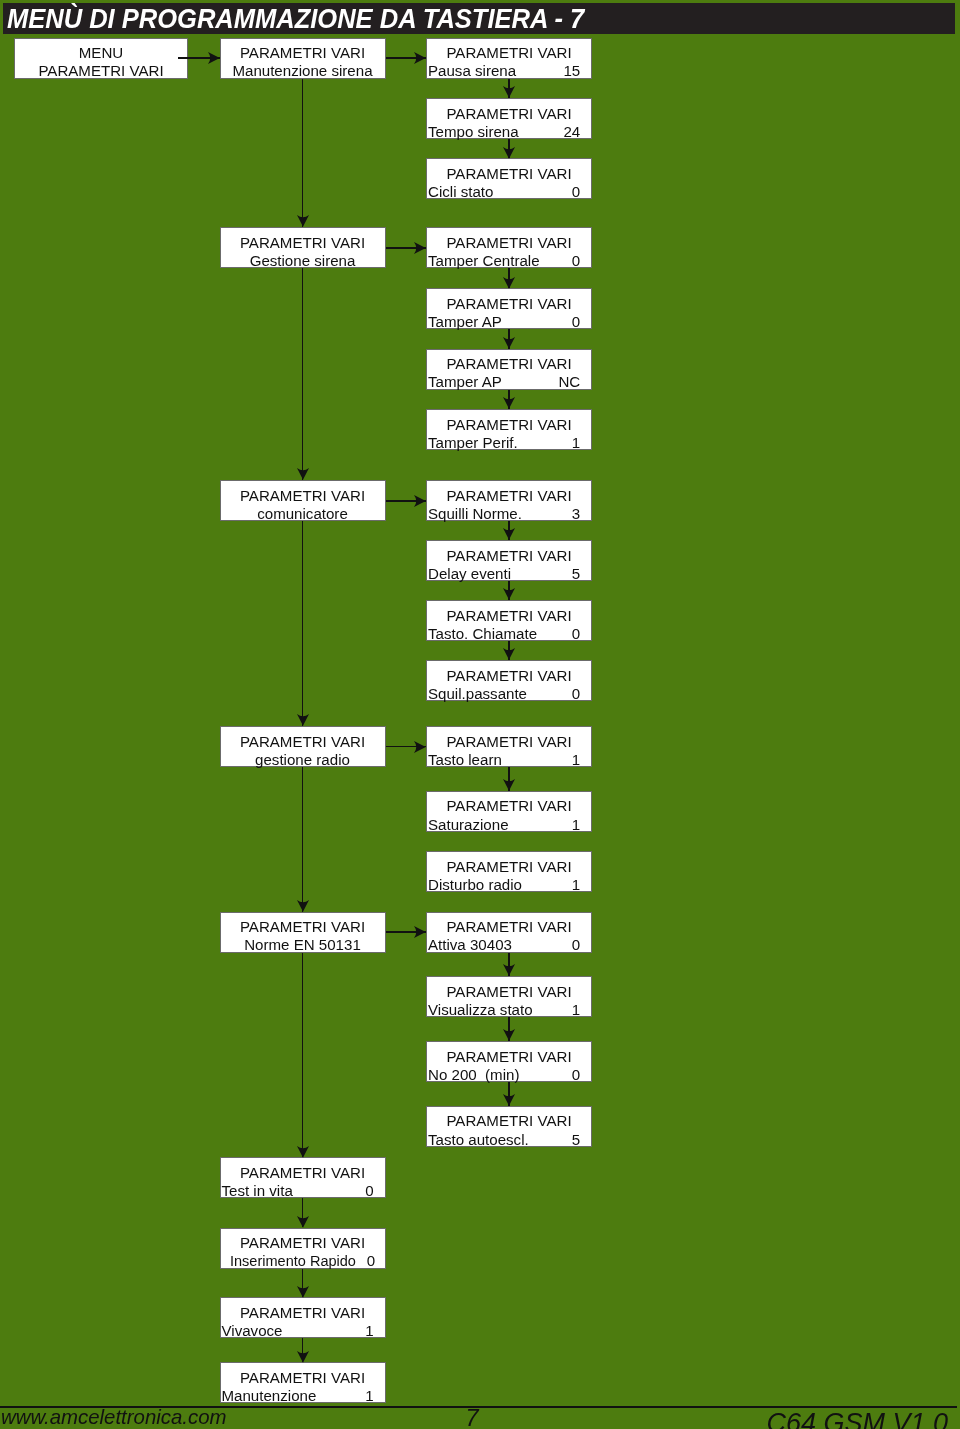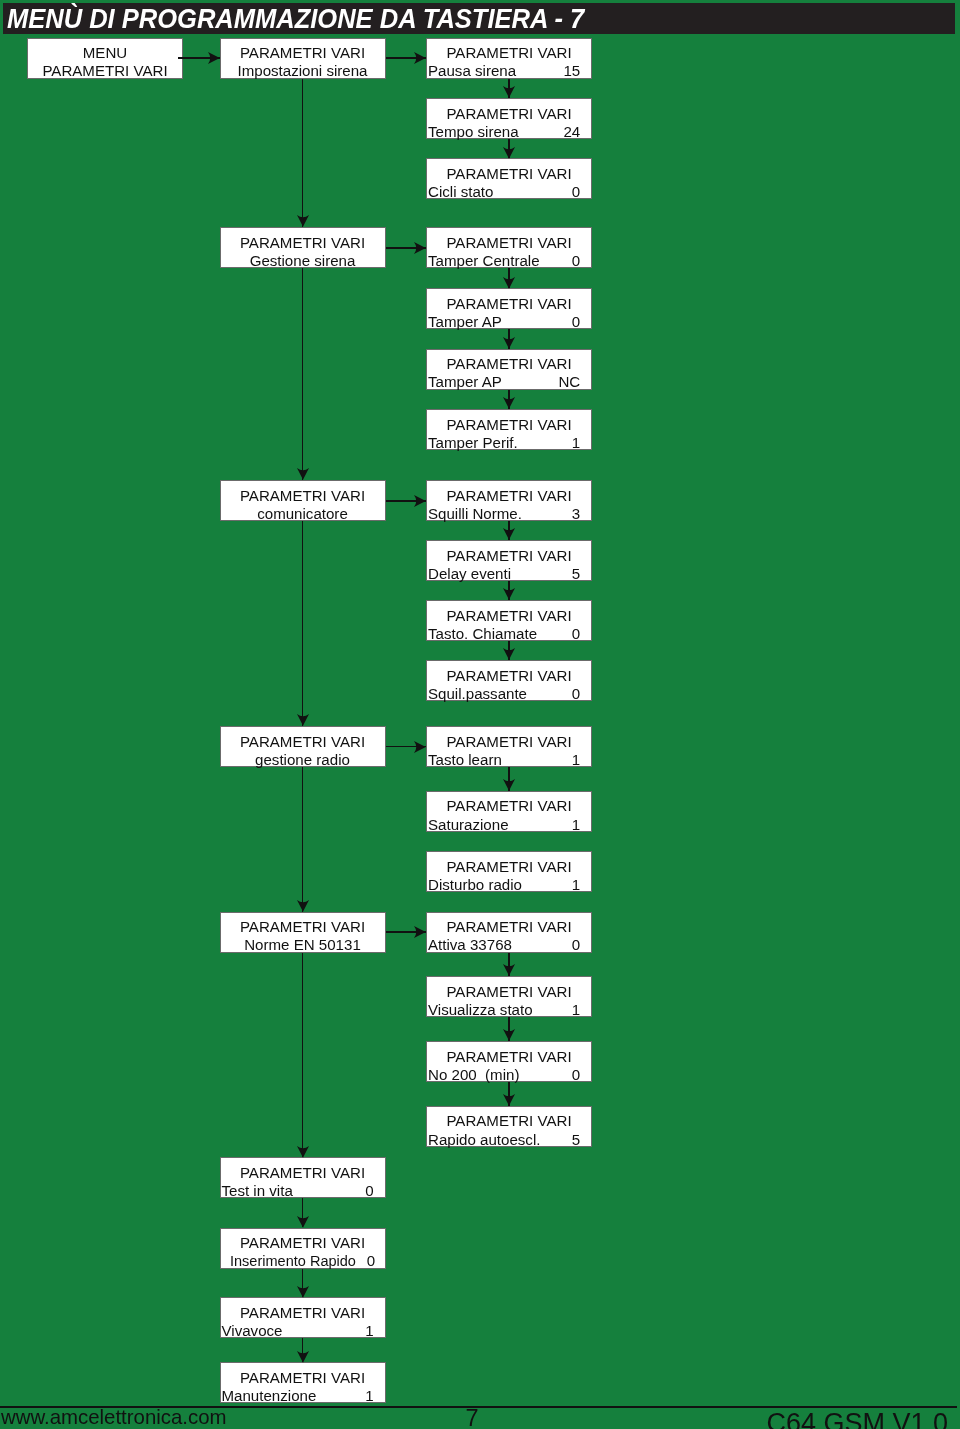--- a/index.html
+++ b/index.html
@@ -1,54 +1,54 @@
 <!DOCTYPE html>
 <html><head>
 <meta charset="utf-8">
 <title>MENÙ DI PROGRAMMAZIONE DA TASTIERA - 7</title>
 <style>
   html,body{margin:0;padding:0;background:#fff;}
   body{width:960px;height:1429px;font-family:"Liberation Sans",sans-serif;overflow:hidden;
        -webkit-font-smoothing:antialiased;}
-  #page{position:relative;width:960px;height:1429px;background:#15803d;overflow:hidden;}
+  #page{position:relative;width:960px;height:1429px;background:#4d7c0f;overflow:hidden;}
   .hdrbar{position:absolute;left:3px;top:3px;width:952px;height:31px;background:#231f20;}
   .hdrtext{position:absolute;left:7.1px;top:4.0px;height:30px;line-height:30px;
            font-size:28.1px;font-weight:bold;font-style:italic;color:#fff;white-space:nowrap;
            transform:scaleX(0.908);transform-origin:left center;}
   .box{position:absolute;border:1px solid #6b6b6b;background:#fff;box-sizing:border-box;}
   .l1{position:absolute;left:0;right:0;top:5.7px;text-align:center;font-size:15.1px;
       line-height:18px;color:#111;white-space:nowrap;}
   .l2{position:absolute;left:0;right:0;top:23.9px;font-size:15.1px;line-height:18px;
       color:#111;white-space:pre;height:18px;}
   .l2c{text-align:center;}
   .l2 .lb{position:absolute;left:1px;top:0;}
   .l2 .vl{position:absolute;right:10.8px;top:0;}
   .narrowpad .lb{left:9.2px;transform:scaleX(0.962);transform-origin:left center;}
   .narrowpad .vl{right:9.3px;}
   .arw{position:absolute;overflow:visible;}
   .conn{position:absolute;background:#111;}
   .footrule{position:absolute;left:0px;top:1405.7px;width:957px;height:1.9px;background:#111;}
-  .ftxt{position:absolute;white-space:nowrap;color:#111;}
+  .ftxt{position:absolute;font-style:italic;white-space:nowrap;color:#111;}
   #f-web{left:1px;top:1406.2px;font-size:20.4px;}
   #f-page{left:0;top:1405.2px;width:944px;text-align:center;font-size:23.5px;}
   #f-model{right:12px;top:1407.5px;font-size:27px;}
 </style>
 </head>
 <body>
 
 <div id="page">
 <div class="hdrbar"></div>
 <div class="hdrtext">MENÙ DI PROGRAMMAZIONE DA TASTIERA - 7</div>
-<div class="box" style="left:27px;top:37.5px;width:156px;height:41.0px">
+<div class="box" style="left:14px;top:37.5px;width:174px;height:41.0px">
       <div class="l1">MENU</div>
       <div class="l2 l2c">PARAMETRI VARI</div>
     </div>
 <div class="box" style="left:219.5px;top:37.5px;width:166.0px;height:41.0px">
       <div class="l1">PARAMETRI VARI</div>
-      <div class="l2 l2c">Impostazioni sirena</div>
+      <div class="l2 l2c">Manutenzione sirena</div>
     </div>
 <div class="box" style="left:426.0px;top:37.5px;width:166.0px;height:41.0px">
       <div class="l1">PARAMETRI VARI</div>
       <div class="l2"><span class="lb">Pausa sirena</span><span class="vl">15</span></div>
     </div>
 <div class="box" style="left:426.0px;top:98.0px;width:166.0px;height:41.0px">
       <div class="l1">PARAMETRI VARI</div>
       <div class="l2"><span class="lb">Tempo sirena</span><span class="vl">24</span></div>
     </div>
 <div class="box" style="left:426.0px;top:158.3px;width:166.0px;height:41.0px">
@@ -110,33 +110,33 @@
 <div class="box" style="left:426.0px;top:851.2px;width:166.0px;height:41.0px">
       <div class="l1">PARAMETRI VARI</div>
       <div class="l2"><span class="lb">Disturbo radio</span><span class="vl">1</span></div>
     </div>
 <div class="box" style="left:219.5px;top:911.5px;width:166.0px;height:41.0px">
       <div class="l1">PARAMETRI VARI</div>
       <div class="l2 l2c">Norme EN 50131</div>
     </div>
 <div class="box" style="left:426.0px;top:911.5px;width:166.0px;height:41.0px">
       <div class="l1">PARAMETRI VARI</div>
-      <div class="l2"><span class="lb">Attiva 33768</span><span class="vl">0</span></div>
+      <div class="l2"><span class="lb">Attiva 30403</span><span class="vl">0</span></div>
     </div>
 <div class="box" style="left:426.0px;top:976.2px;width:166.0px;height:41.0px">
       <div class="l1">PARAMETRI VARI</div>
       <div class="l2"><span class="lb">Visualizza stato</span><span class="vl">1</span></div>
     </div>
 <div class="box" style="left:426.0px;top:1041.0px;width:166.0px;height:41.0px">
       <div class="l1">PARAMETRI VARI</div>
       <div class="l2"><span class="lb">No 200  (min)</span><span class="vl">0</span></div>
     </div>
 <div class="box" style="left:426.0px;top:1105.8px;width:166.0px;height:41.0px">
       <div class="l1">PARAMETRI VARI</div>
-      <div class="l2"><span class="lb">Rapido autoescl.</span><span class="vl">5</span></div>
+      <div class="l2"><span class="lb">Tasto autoescl.</span><span class="vl">5</span></div>
     </div>
 <div class="box" style="left:219.5px;top:1157.3px;width:166.0px;height:41.0px">
       <div class="l1">PARAMETRI VARI</div>
       <div class="l2"><span class="lb">Test in vita</span><span class="vl">0</span></div>
     </div>
 <div class="box" style="left:219.5px;top:1227.5px;width:166.0px;height:41.0px">
       <div class="l1">PARAMETRI VARI</div>
       <div class="l2 narrowpad"><span class="lb">Inserimento Rapido</span><span class="vl">0</span></div>
     </div>
 <div class="box" style="left:219.5px;top:1297.4px;width:166.0px;height:41.0px">

